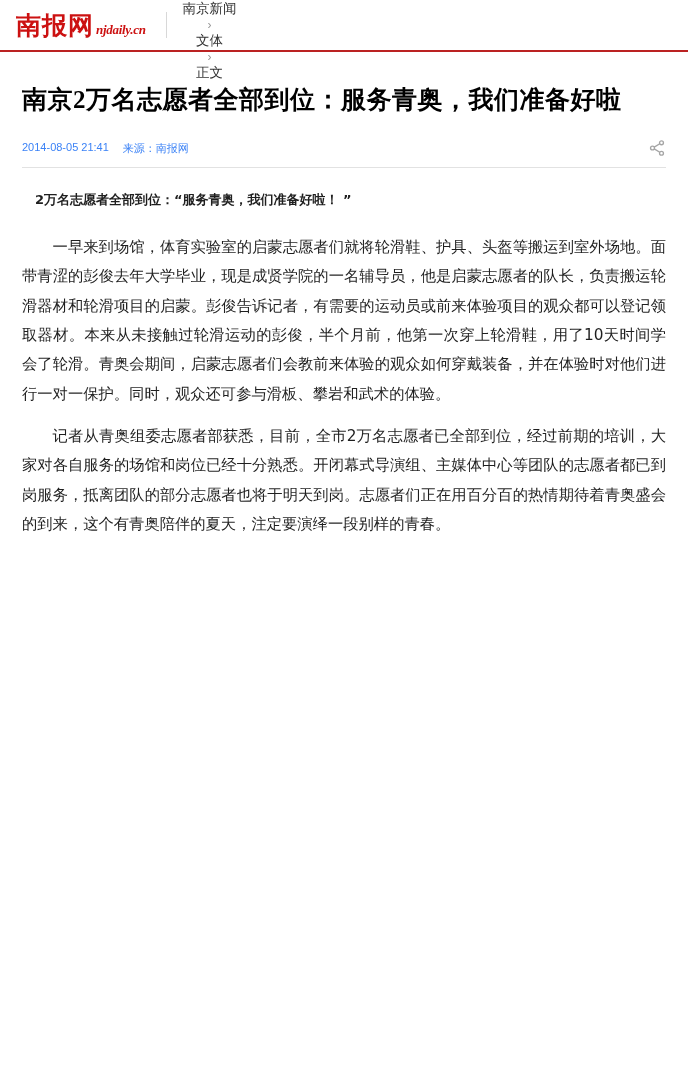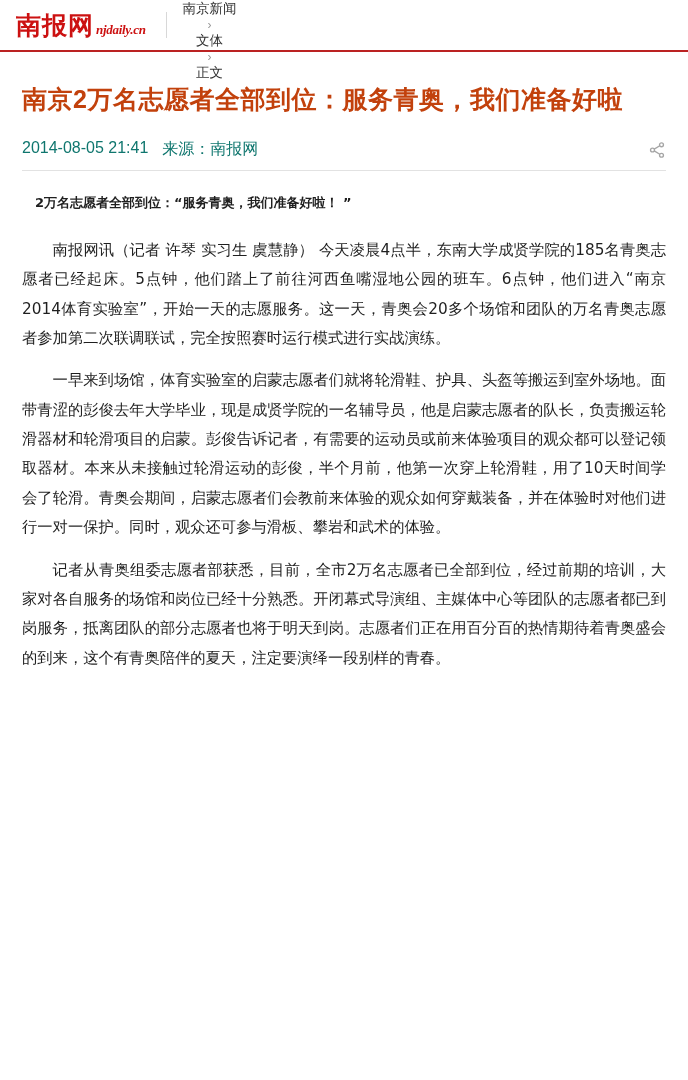--- a/index.html
+++ b/index.html
@@ -67,39 +67,39 @@
     color: #999;
     margin: 0 6px;
     font-size: 12px;
   }
 
   
   .article {
     padding: 0 22px;
   }
   .article-title {
-    font-family: Liberation Sans, sans-serif;
+    font-family: Liberation Serif, serif;
     font-size: 25px;
     font-weight: bold;
-    color: #c2410c;
+    color: #000000;
     letter-spacing: 0.5px;
     margin: 30px 0 0 0;
     line-height: 1.4;
   }
   .meta-row {
     display: flex;
     align-items: center;
     justify-content: space-between;
     margin-top: 22px;
     padding-bottom: 10px;
     border-bottom: 1px solid #e2e2e2;
   }
   .meta-left {
-    font-size: 16px;
-    color: #0f766e;
+    font-size: 11px;
+    color: #3b82f6;
     display: flex;
     gap: 14px;
   }
   .share-icon {
     width: 18px;
     height: 18px;
     display: block;
     opacity: .75;
   }
 
@@ -157,18 +157,17 @@
         <circle cx="6" cy="12" r="2.6"></circle>
         <circle cx="18" cy="19" r="2.6"></circle>
         <line x1="8.3" y1="10.8" x2="15.7" y2="6.3"></line>
         <line x1="8.3" y1="13.2" x2="15.7" y2="17.7"></line>
       </svg>
     </span>
   </div>
 
   <div class="body-text">
     <p class="lead">2万名志愿者全部到位：“服务青奥，我们准备好啦！ ”</p>
-    <p>南报网讯（记者 许琴 实习生 虞慧静） 今天凌晨4点半，东南大学成贤学院的185名青奥志愿者已经起床。5点钟，他们踏上了前往河西鱼嘴湿地公园的班车。6点钟，他们进入“南京2014体育实验室”，开始一天的志愿服务。这一天，青奥会20多个场馆和团队的万名青奥志愿者参加第二次联调联试，完全按照赛时运行模式进行实战演练。</p>
     <p>一早来到场馆，体育实验室的启蒙志愿者们就将轮滑鞋、护具、头盔等搬运到室外场地。面带青涩的彭俊去年大学毕业，现是成贤学院的一名辅导员，他是启蒙志愿者的队长，负责搬运轮滑器材和轮滑项目的启蒙。彭俊告诉记者，有需要的运动员或前来体验项目的观众都可以登记领取器材。本来从未接触过轮滑运动的彭俊，半个月前，他第一次穿上轮滑鞋，用了10天时间学会了轮滑。青奥会期间，启蒙志愿者们会教前来体验的观众如何穿戴装备，并在体验时对他们进行一对一保护。同时，观众还可参与滑板、攀岩和武术的体验。</p>
     <p>记者从青奥组委志愿者部获悉，目前，全市2万名志愿者已全部到位，经过前期的培训，大家对各自服务的场馆和岗位已经十分熟悉。开闭幕式导演组、主媒体中心等团队的志愿者都已到岗服务，抵离团队的部分志愿者也将于明天到岗。志愿者们正在用百分百的热情期待着青奥盛会的到来，这个有青奥陪伴的夏天，注定要演绎一段别样的青春。</p>
   </div>
 
 </div>
 
 </body></html>

